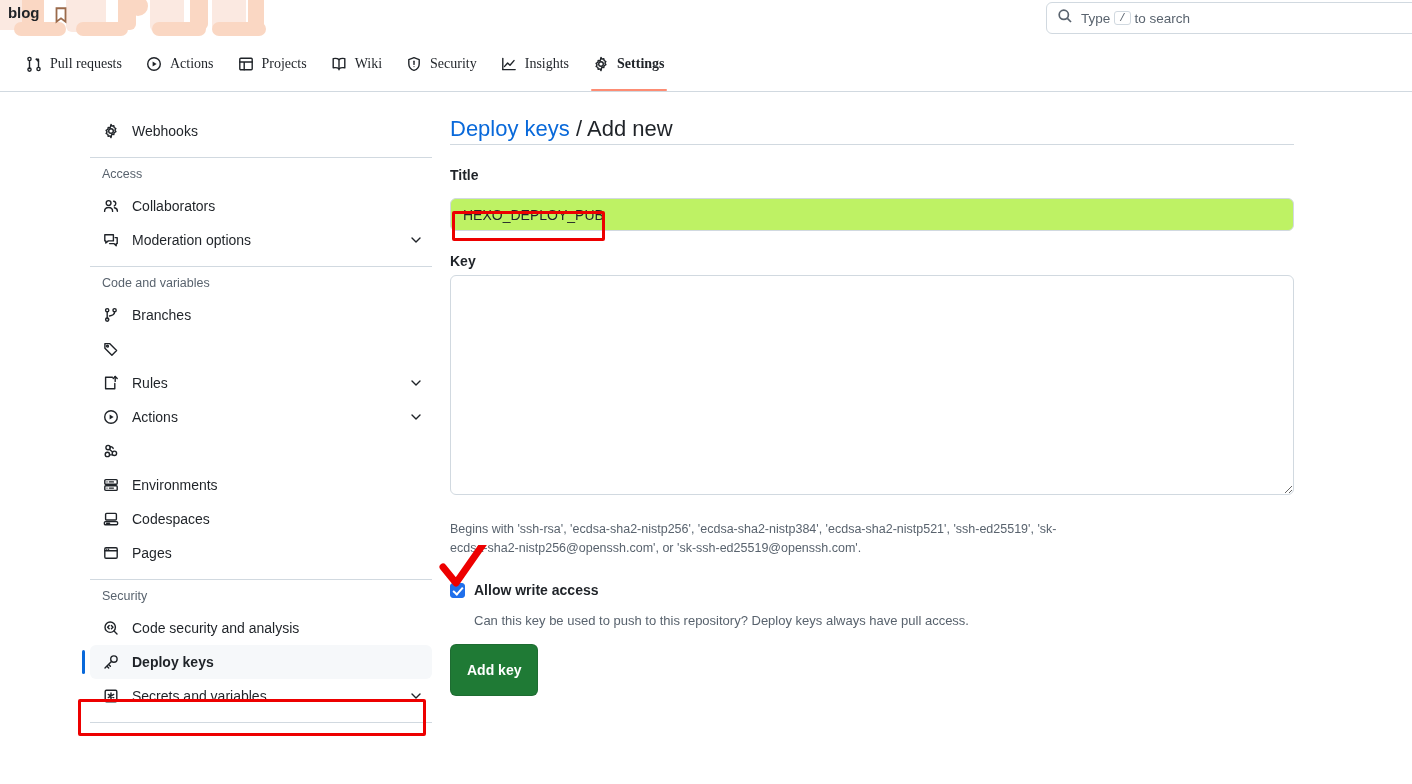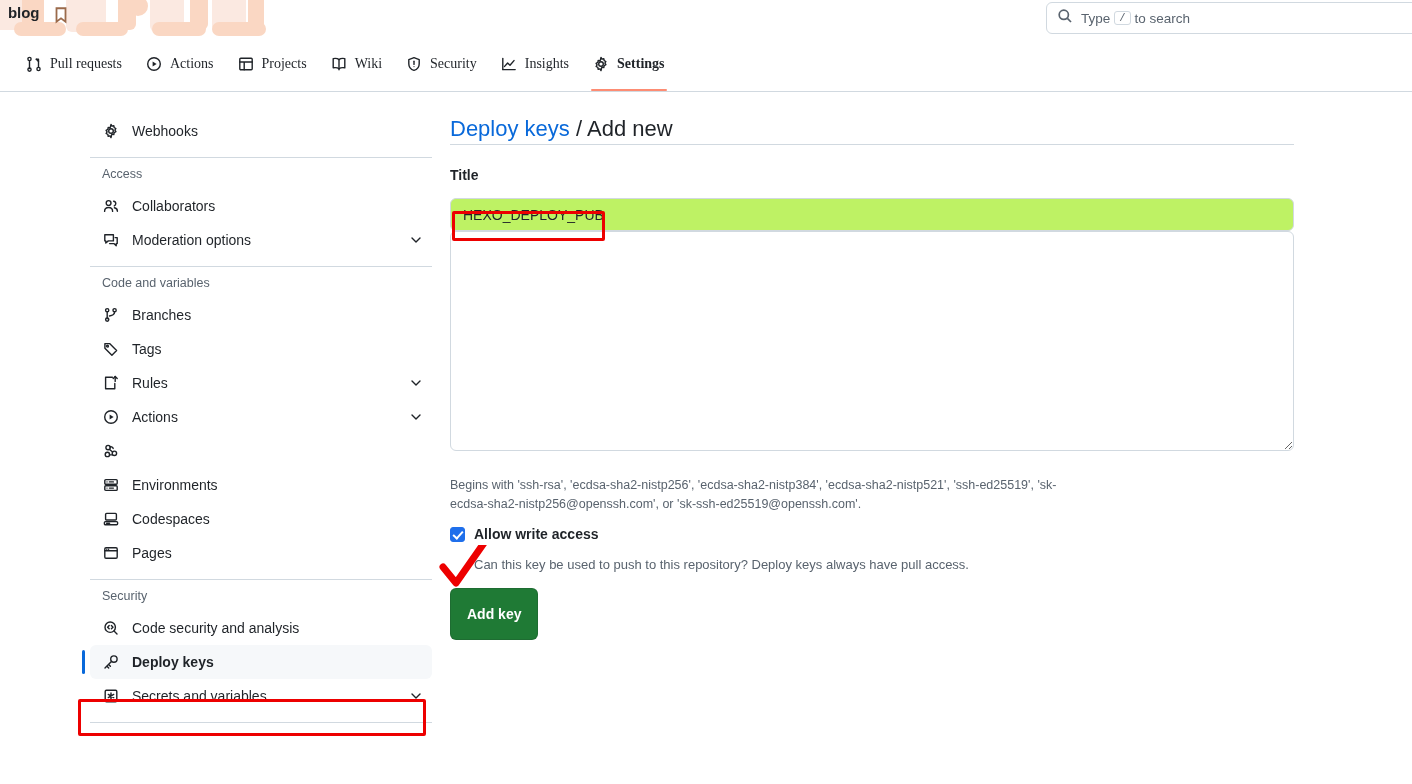--- a/index.html
+++ b/index.html
@@ -97,21 +97,21 @@
     font-family:"Liberation Sans", sans-serif; outline:none;margin-top:9px;
   }
   .key-area {
     width:844px; height:220px; border:1px solid #d1d9e0; border-radius:6px;
     padding:8px 12px; font-size:13px; color:#1f2328; background:#fff;
     font-family:"Liberation Mono", monospace; resize:vertical; outline:none;
     display:block;
   }
   .hint { font-size:12.5px; color:#59636e; line-height:19px; margin-top:25px; width:630px; }
 
-  .cb-row { display:flex; align-items:flex-start; gap:9px; margin-top:10px; }
+  .cb-row { display:flex; align-items:flex-start; gap:9px; margin-top:22px; }
   .cb {
     width:15px; height:15px; margin-top:3px; border-radius:3px;
     background:#1f6feb; border:1px solid #1f6feb; position:relative; flex:0 0 15px;
     cursor:pointer;
   }
   .cb::after {
     content:""; position:absolute; left:4px; top:1px; width:4px; height:8px;
     border:solid #fff; border-width:0 2px 2px 0; transform:rotate(42deg);
   }
   .cb-title { font-size:14px; font-weight:600; color:#1f2328; line-height:20px; }
@@ -299,21 +299,20 @@
           </span>
           <span class="txt">Branches</span>
         </div>
         <div class="side-link">
           <span class="ico">
             <svg width="16" height="16" viewBox="0 0 16 16" fill="none" stroke="currentColor" stroke-width="1.4" stroke-linecap="round" stroke-linejoin="round">
               <path d="M1.9 7.3V2.6h4.7l7 7-4.7 4.7z"></path>
               <circle cx="4.5" cy="5.2" r="0.9"></circle>
             </svg>
           </span>
-          <span class="txt">Tags</span>
         </div>
         <div class="side-link">
           <span class="ico">
             <svg width="16" height="16" viewBox="0 0 16 16" fill="none" stroke="currentColor" stroke-width="1.4" stroke-linecap="round" stroke-linejoin="round">
               <path d="M9.4 2.2H2.6v11.6h9.2V8.4"></path>
               <path d="M12.2 1.4v5"></path>
               <path d="M10.2 3.4l2-2 2 2"></path>
             </svg>
           </span>
           <span class="txt">Rules</span>
@@ -415,20 +414,21 @@
 
       <div class="crumbs">
         <a>Deploy keys</a>
         <span class="sep">/</span>
         <span class="cur">Add new</span>
       </div>
 
       <div class="field-label">Title</div>
       <input class="text-input" type="text" value="HEXO_DEPLOY_PUB" style="">
 
+      <div class="field-label">Key</div>
       <textarea class="key-area" style=""></textarea>
 
       <div class="hint">
         <span>Begins with 'ssh-rsa', 'ecdsa-sha2-nistp256', 'ecdsa-sha2-nistp384', 'ecdsa-sha2-nistp521', 'ssh-ed25519',</span>
         <span>'sk-ecdsa-sha2-nistp256@openssh.com', or 'sk-ssh-ed25519@openssh.com'.</span>
       </div>
 
       <div class="cb-row">
         <div class="cb"></div>
         <div>

